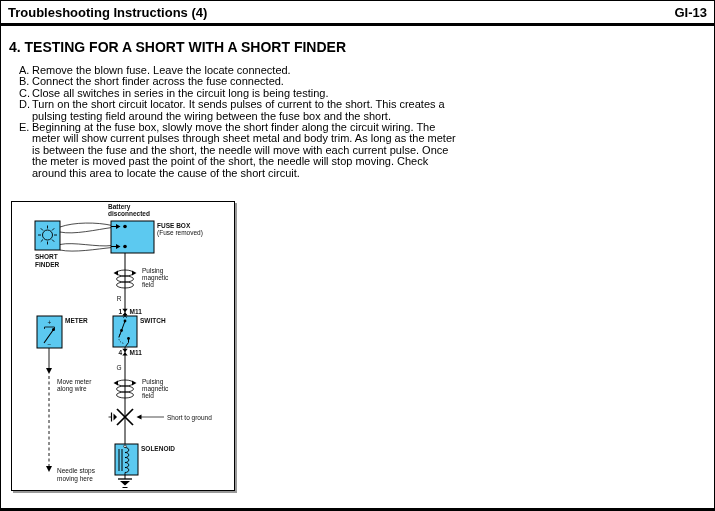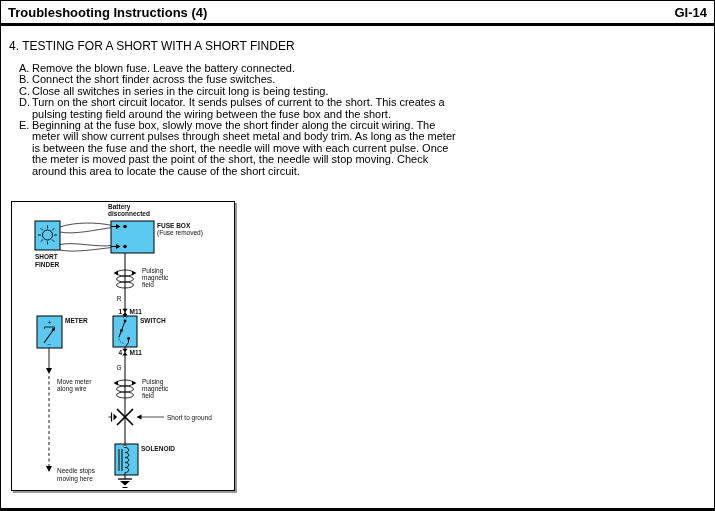--- a/index.html
+++ b/index.html
@@ -8,53 +8,53 @@
     box-sizing:border-box;border:1px solid #000;border-bottom-width:3px;
     font-family:"Liberation Sans",sans-serif;color:#000;overflow:hidden;
   }
   .header{
     position:absolute;top:0;left:0;right:0;height:22px;
     border-bottom:3px solid #000;
     display:flex;align-items:center;justify-content:space-between;
     padding:0 7px;font-size:13px;font-weight:bold;
   }
   .content{position:absolute;left:8px;top:38px;}
-  .heading{font-size:12px;font-weight:normal;margin:0 0 10px 0;}
+  .heading{font-size:14px;font-weight:bold;margin:0 0 10px 0;}
   .steps{font-size:11px;line-height:11.4px;}
   .step{display:flex;}
   .step-letter{flex:none;width:13px;margin-left:10px;}
   .step-text{width:430px;}
   .diagram{
     position:absolute;left:10px;top:200px;width:222px;height:288px;
     background:#fff;border:1px solid #000;box-shadow:2px 2px 0 #999;
   }
   .t{font-family:"Liberation Sans",sans-serif;font-size:6.5px;fill:#111;}
   .tb{font-weight:bold;}
   .w{stroke:#000;fill:none;}
 </style>
 </head>
 <body>
 
 <div class="page">
 
   <div class="header">
     <span>Troubleshooting Instructions (4)</span>
-    <span>GI-14</span>
+    <span>GI-13</span>
   </div>
 
   <div class="content">
     <div class="heading">4. TESTING FOR A SHORT WITH A SHORT FINDER</div>
     <div class="steps">
       <div class="step">
         <span class="step-letter">A.</span>
-        <span class="step-text">Remove the blown fuse. Leave the battery connected.</span>
+        <span class="step-text">Remove the blown fuse. Leave the locate connected.</span>
       </div>
       <div class="step">
         <span class="step-letter">B.</span>
-        <span class="step-text">Connect the short finder across the fuse switches.</span>
+        <span class="step-text">Connect the short finder across the fuse connected.</span>
       </div>
       <div class="step">
         <span class="step-letter">C.</span>
         <span class="step-text">Close all switches in series in the circuit long is being testing.</span>
       </div>
       <div class="step">
         <span class="step-letter">D.</span>
         <span class="step-text">Turn on the short circuit locator. It sends pulses of current to the short. This creates a pulsing testing field around the wiring between the fuse box and the short.</span>
       </div>
       <div class="step">

